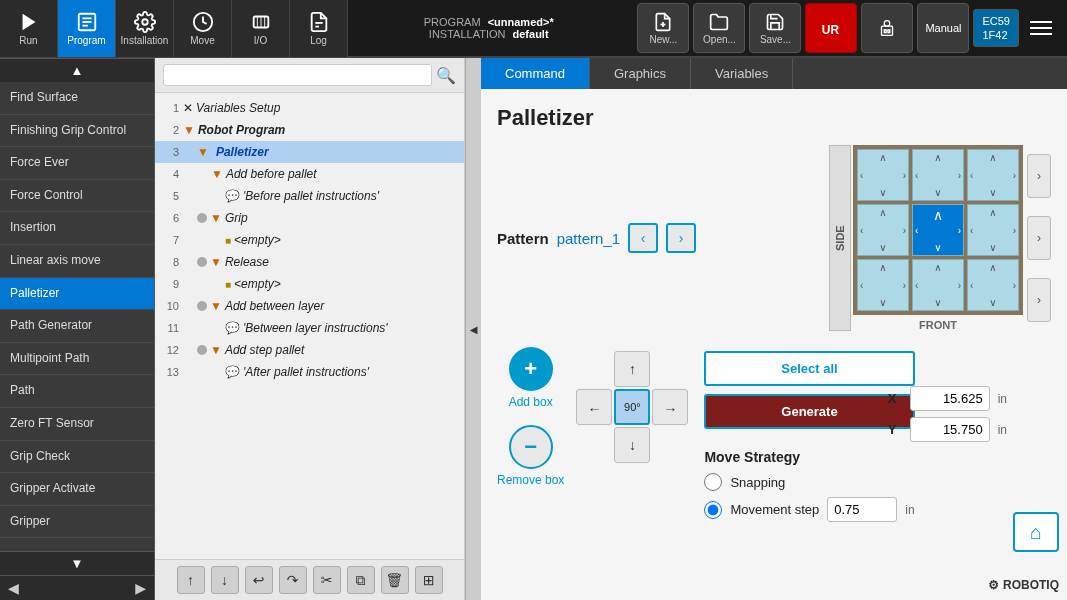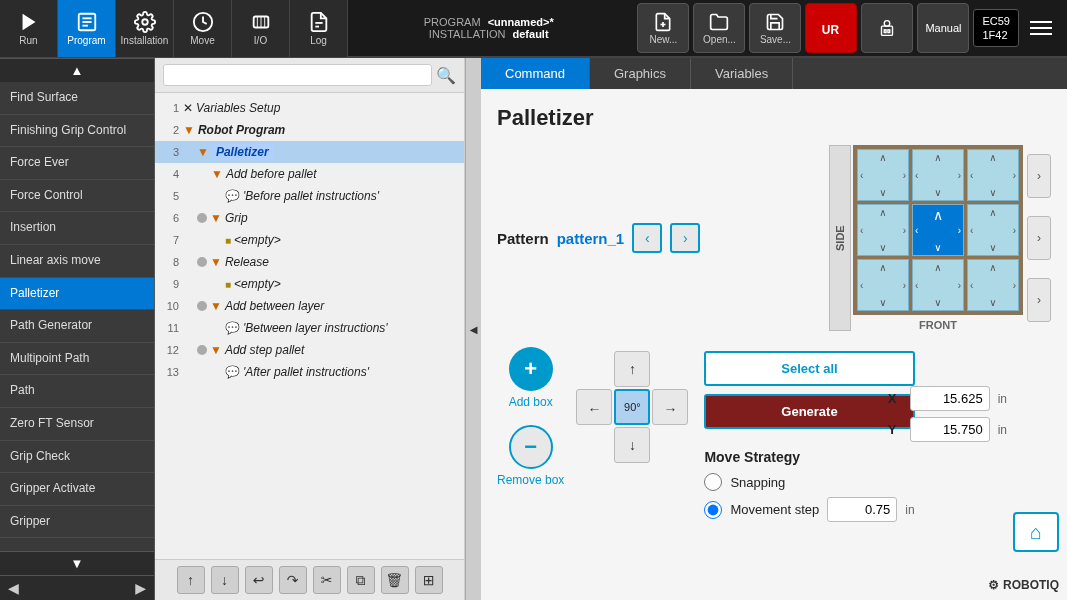--- a/index.html
+++ b/index.html
@@ -9,21 +9,21 @@
     .topbar { display: flex; align-items: stretch; background: #1a1a1a; height: 58px; border-bottom: 2px solid #444; }
     .topbar-left { display: flex; align-items: center; }
     .topbar-btn { display: flex; flex-direction: column; align-items: center; justify-content: center; width: 58px; height: 58px; background: #2b2b2b; border-right: 1px solid #444; cursor: pointer; font-size: 10px; color: #ccc; gap: 2px; }
     .topbar-btn.active { background: #0078d4; color: #fff; }
     .topbar-btn svg { width: 22px; height: 22px; }
     .topbar-center { flex: 1; display: flex; flex-direction: column; align-items: center; justify-content: center; font-size: 11px; color: #ccc; }
     .topbar-center .prog-label { color: #aaa; margin-right: 4px; }
     .topbar-center .prog-value { color: #fff; font-weight: bold; }
     .topbar-right { display: flex; align-items: center; gap: 4px; padding: 0 8px; }
     .topbar-action { display: flex; flex-direction: column; align-items: center; justify-content: center; width: 52px; height: 50px; background: #3a3a3a; border: 1px solid #555; border-radius: 4px; cursor: pointer; font-size: 10px; color: #ccc; gap: 2px; }
-    .topbar-ec { background: #000000; padding: 4px 8px; font-size: 12px; color: #fff; border: 1px solid #555; border-radius: 3px; }
+    .topbar-ec { background: #0369a1; padding: 4px 8px; font-size: 12px; color: #fff; border: 1px solid #555; border-radius: 3px; }
     .topbar-menu { width: 36px; height: 36px; display: flex; flex-direction: column; justify-content: center; align-items: center; gap: 4px; cursor: pointer; }
     .topbar-menu span { display: block; width: 22px; height: 2px; background: #fff; }
 
     
     .main { display: flex; height: calc(600px - 58px); }
 
     
     .sidebar { width: 155px; background: #3a3a3a; border-right: 1px solid #555; display: flex; flex-direction: column; overflow: hidden; }
     .sidebar-scroll { flex: 1; overflow-y: auto; }
     .sidebar-scroll::-webkit-scrollbar { width: 6px; }
@@ -58,21 +58,21 @@
     .right-panel { flex: 1; background: #f5f5f5; color: #222; display: flex; flex-direction: column; overflow: hidden; }
     .tabs { display: flex; background: #3a3a3a; }
     .tab { padding: 8px 24px; font-size: 13px; cursor: pointer; border-right: 1px solid #555; color: #ccc; }
     .tab.active { background: #0078d4; color: #fff; }
     .panel-content { flex: 1; padding: 16px; overflow-y: auto; }
 
     
     .palletizer-title { font-size: 22px; font-weight: bold; margin-bottom: 14px; color: #222; }
     .pattern-row { display: flex; align-items: center; margin-bottom: 16px; gap: 8px; }
     .pattern-label { font-size: 15px; font-weight: bold; color: #222; }
-    .pattern-value { font-size: 15px; font-weight: bold; color: #0078d4; }
+    .pattern-value { font-size: 15px; font-weight: normal; color: #0078d4; }
     .pattern-nav { width: 30px; height: 30px; background: #e8e8e8; border: 2px solid #0099cc; border-radius: 3px; display: flex; align-items: center; justify-content: center; cursor: pointer; color: #0099cc; font-size: 14px; }
 
     .palletizer-main { display: flex; gap: 16px; }
     .box-controls { display: flex; flex-direction: column; align-items: center; gap: 4px; }
     .box-add-btn { width: 44px; height: 44px; background: #0099cc; border: none; border-radius: 50%; display: flex; align-items: center; justify-content: center; cursor: pointer; color: #fff; font-size: 22px; font-weight: bold; }
     .box-remove-btn { width: 44px; height: 44px; background: #e8e8e8; border: 2px solid #0099cc; border-radius: 50%; display: flex; align-items: center; justify-content: center; cursor: pointer; color: #0099cc; font-size: 22px; font-weight: bold; }
     .box-label { font-size: 12px; color: #0099cc; text-align: center; }
 
     .direction-pad { display: grid; grid-template-columns: 36px 36px 36px; grid-template-rows: 36px 36px 36px; gap: 2px; }
     .dir-btn { background: #e8e8e8; border: 1px solid #bbb; border-radius: 3px; display: flex; align-items: center; justify-content: center; cursor: pointer; font-size: 14px; color: #333; }
@@ -81,21 +81,21 @@
 
     .action-btns { display: flex; gap: 8px; margin-top: 4px; flex-direction: column; }
     .action-btn { padding: 8px 18px; border: 2px solid #0099cc; background: #fff; color: #0099cc; font-size: 13px; font-weight: bold; border-radius: 3px; cursor: pointer; }
     .generate-btn { background: #7f1d1d; color: #fff; }
 
     .move-strategy { margin-top: 12px; }
     .move-strategy-title { font-size: 14px; font-weight: bold; margin-bottom: 8px; color: #222; }
     .radio-row { display: flex; align-items: center; gap: 8px; margin-bottom: 6px; }
     .radio-row input[type=radio] { width: 18px; height: 18px; cursor: pointer; }
     .radio-label { font-size: 13px; color: #222; }
-    .step-input { width: 70px; padding: 4px 6px; border: 1px solid #bbb; border-radius: 3px; font-size: 13px; text-align: right; }
+    .step-input { width: 70px; padding: 4px 6px; border: 1px solid #bbb; border-radius: 3px; font-size: 13px; }
     .pattern-grid { display: grid; grid-template-columns: repeat(3, 52px); grid-template-rows: repeat(3, 52px); gap: 3px; background: #8B7355; padding: 4px; }
     .grid-cell { width: 52px; height: 52px; background: #add8e6; border: 1px solid #7ab0c8; position: relative; display: flex; align-items: center; justify-content: center; cursor: pointer; }
     .grid-cell.selected { background: #0078d4; }
     .front-label { font-size: 11px; font-weight: bold; color: #666; text-align: center; margin-top: 4px; }
     .grid-nav { display: flex; flex-direction: column; justify-content: space-around; margin-left: 4px; }
     .grid-nav-btn { width: 24px; height: 44px; background: #e8e8e8; border: 1px solid #bbb; border-radius: 3px; display: flex; align-items: center; justify-content: center; cursor: pointer; font-size: 12px; color: #555; }
 
     .xy-coords { display: flex; flex-direction: column; gap: 6px; margin-top: 8px; }
     .coord-row { display: flex; align-items: center; gap: 8px; }
     .coord-label { font-size: 13px; font-weight: bold; width: 14px; }

